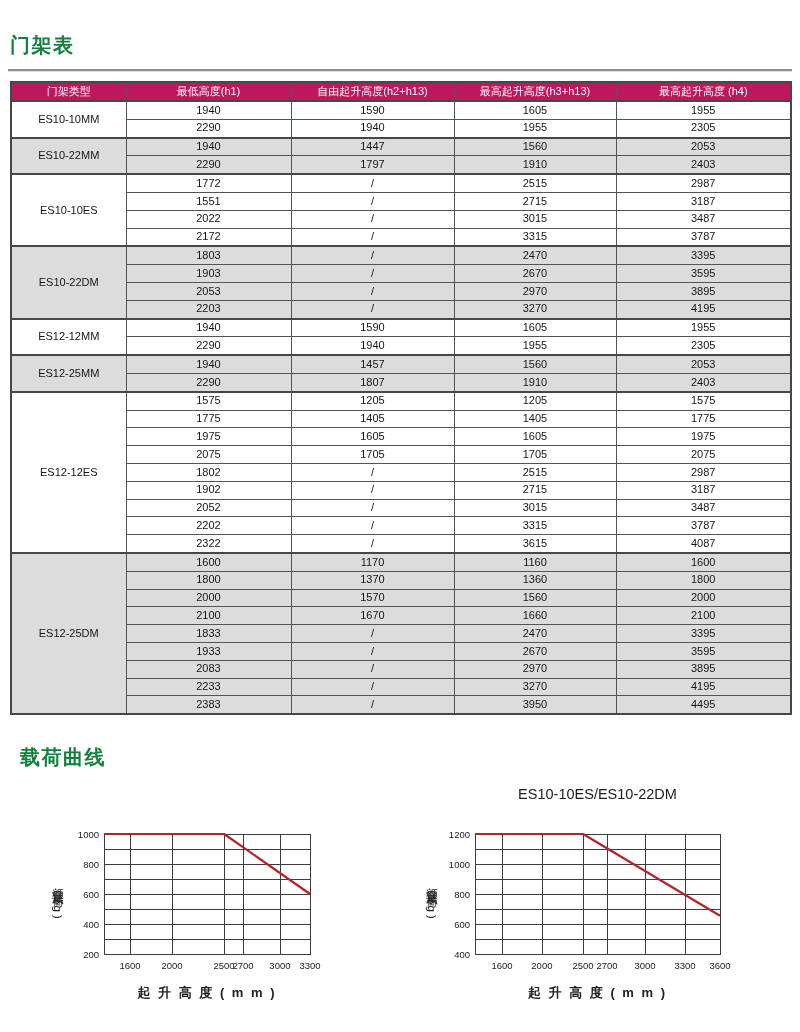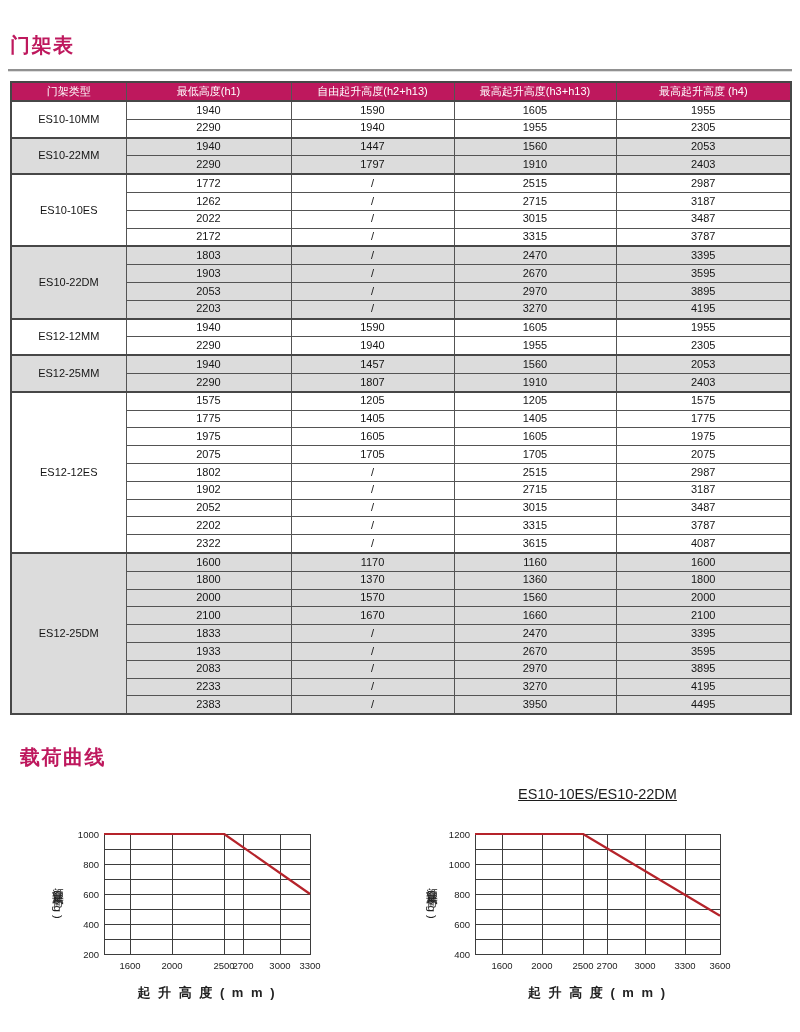--- a/index.html
+++ b/index.html
@@ -1,19 +1,19 @@
 <!DOCTYPE html>
 <html><head>
 <meta charset="utf-8">
 <style>
   html,body {margin:0; padding:0; background:#fff;}
   .page {position:relative; width:800px; height:1032px; background:#ffffff;
          font-family:"Liberation Sans", sans-serif; overflow:hidden;}
 
-  .section-title {position:absolute; margin:0; color:#be185d; font-size:20px;
+  .section-title {position:absolute; margin:0; color:#15803d; font-size:20px;
                   font-weight:bold; letter-spacing:1.5px;}
   #title-mast {left:10px; top:32px;}
   #title-load {left:20px; top:744px;}
   .rule {position:absolute; left:8px; width:784px; top:69px; height:2px;
          background:#919191; border-bottom:1px solid #dedede;}
 
   table.mast {position:absolute; left:10px; top:81px; width:780px;
               border-collapse:collapse; table-layout:fixed;
               border:2px solid #474747;}
   table.mast th, table.mast td {border:1px solid #545454; text-align:center;
@@ -23,21 +23,21 @@
   tr.shaded td {background:#dcdcdc;}
   tr.plain td {background:#ffffff;}
   tr.group-start td {border-top:2px solid #474747;}
 
   .chart {position:absolute;}
   #chart-left  {left:44px;  top:782px; width:300px; height:228px;}
   #chart-right {left:415px; top:782px; width:345px; height:228px;}
   .chart-title {position:absolute; text-align:center; font-size:14.5px;
                 line-height:17px; color:#1c1c1c;}
   #chart-left  .chart-title {left:60px; top:4px; width:206px;}
-  #chart-right .chart-title {left:60px; top:4px; width:245px;text-decoration:underline;}
+  #chart-right .chart-title {left:60px; top:4px; width:245px;}
   .y-axis-label {position:absolute; writing-mode:vertical-rl; text-orientation:mixed;
                  font-size:11.5px; letter-spacing:3px; color:#222; top:62px;
                  height:112px; display:flex; align-items:center; justify-content:center;}
   #chart-left  .y-axis-label {left:6px;}
   #chart-right .y-axis-label {left:9px;}
   .plot-svg {position:absolute; left:16px; top:46px;}
   .x-axis-label {position:absolute; text-align:center; font-size:13px;
                  font-weight:bold; letter-spacing:2px; color:#222; top:202px;}
   #chart-left  .x-axis-label {left:60px; width:206px;}
   #chart-right .x-axis-label {left:60px; width:245px;}
@@ -99,21 +99,21 @@
           <td>2403</td>
         </tr>
         <tr class="plain group-start">
           <td rowspan="4">ES10-10ES</td>
           <td>1772</td>
           <td>/</td>
           <td>2515</td>
           <td>2987</td>
         </tr>
         <tr class="plain">
-          <td>1262</td>
+          <td>1551</td>
           <td>/</td>
           <td>2715</td>
           <td>3187</td>
         </tr>
         <tr class="plain">
           <td>2022</td>
           <td>/</td>
           <td>3015</td>
           <td>3487</td>
         </tr>

